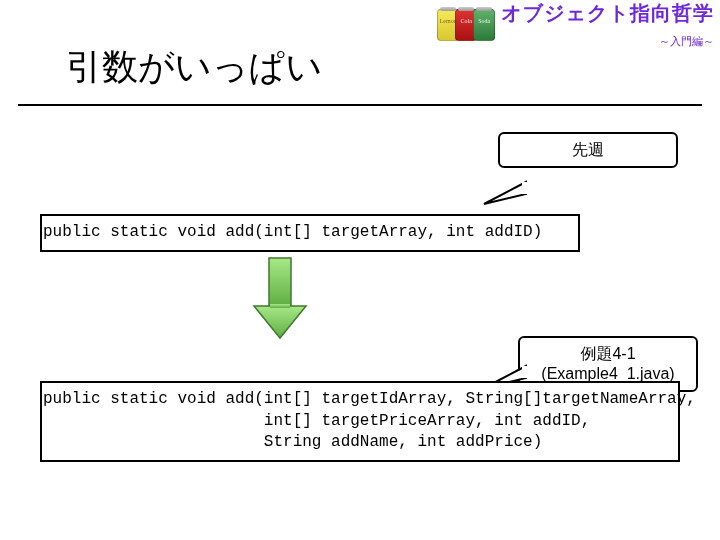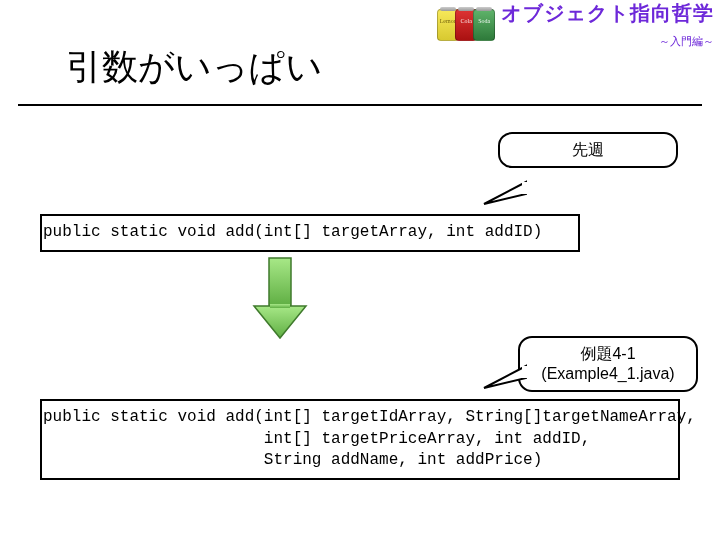--- a/index.html
+++ b/index.html
@@ -49,21 +49,21 @@
   }
   .underline {
     position: absolute; left: 18px; right: 18px; top: 104px;
     height: 0; border-bottom: 2px solid #000;
   }
 
   .callout {
     position: absolute;
     background: #fff;
     border: 2px solid #000;
-    border-radius: 14px;
+    border-radius: 6px;
     padding: 6px 18px;
     font-size: 16px;
     text-align: center;
     line-height: 1.25;
   }
   .callout .line { white-space: nowrap; }
   
   #callout1 { left: 498px; top: 132px; width: 180px; }
   
   #callout2 { left: 518px; top: 316px; width: 180px; margin-top: 20px; }
@@ -72,21 +72,21 @@
     position: absolute;
     border: 2px solid #000;
     background: #fff;
     font-family: "MS Gothic","Osaka-Mono","Courier New",monospace;
     font-size: 16px;
     line-height: 1.35;
     padding: 6px 1px;
     white-space: pre;
   }
   #code1 { left: 40px; top: 214px; width: 540px; }
-  #code2 { left: 40px; top: 399px; width: 640px; text-align:left; }
+  #code2 { left: 40px; top: 381px; width: 640px; text-align:left; }
 </style>
 </head>
 <body>
 
 <div class="header">
   <div class="cans">
     <div class="can can-lemon">
         <div class="can-label">Lemon</div>
       </div>
     <div class="can can-cola">

